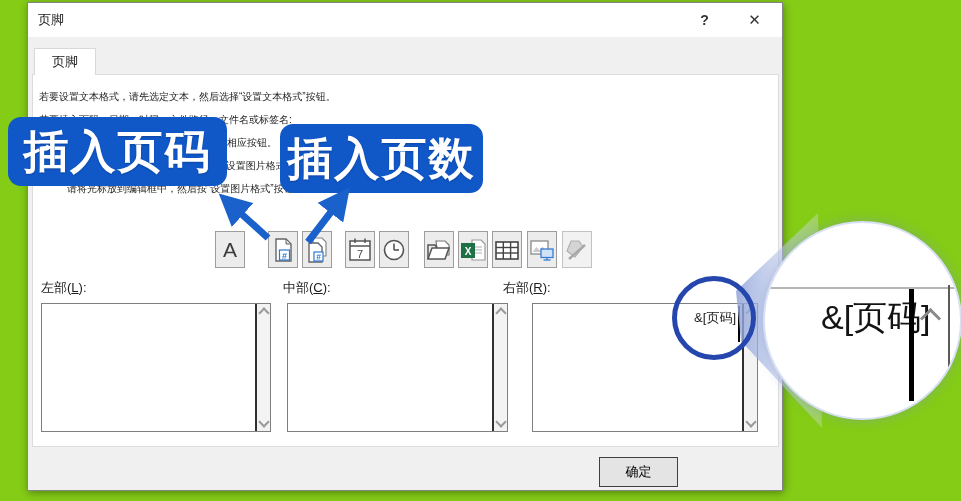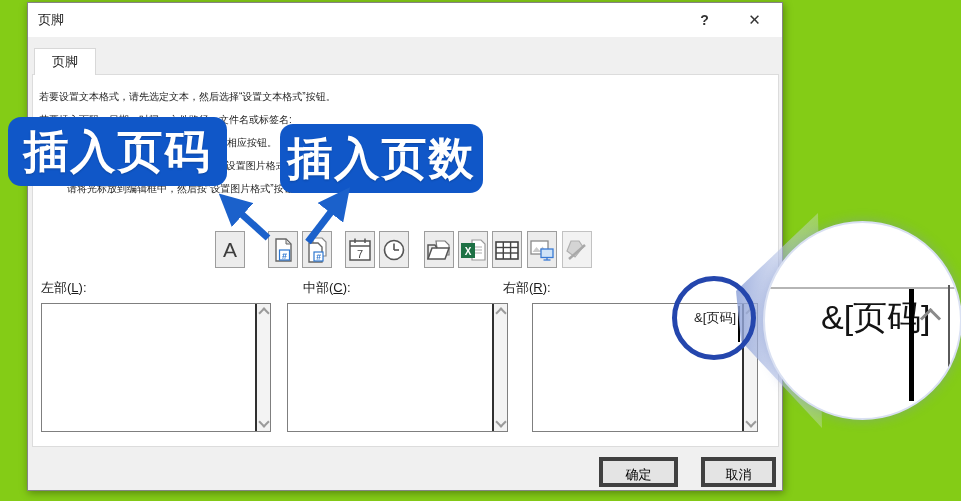--- a/index.html
+++ b/index.html
@@ -44,21 +44,21 @@
           border:1px solid #7f7f7f; }
   .scroll { position:absolute; right:0; top:0; width:15px; height:100%;
             background:#f3f3f3; border-left:2px solid #303030; }
   .chev { position:absolute; left:3px; width:8px; height:8px; }
   .chev-up   { top:5px;    border-left:2px solid #9a9a9a; border-top:2px solid #9a9a9a; transform:rotate(45deg); }
   .chev-down { bottom:5px; border-left:2px solid #9a9a9a; border-bottom:2px solid #9a9a9a; transform:rotate(-45deg); }
   .rval { position:absolute; right:21px; top:5px; font-size:13px; color:#222; }
   .rcaret { position:absolute; right:17px; top:2px; width:2px; height:36px; background:#000; }
 
   .btn { position:absolute; top:454px; height:30px; background:#e4e4e4;
-         border:4px solid #404040; font-size:13px; text-align:center; line-height:28px;
+         border:1px solid #404040; font-size:13px; text-align:center; line-height:28px;
          font-family:inherit; cursor:default; }
   .btn-ok { left:571px; width:79px; }
   .btn-cancel { left:673px; width:75px; }
 
   
   .callout { position:absolute; z-index:39; background:#1057c8; border-radius:13px;
              color:#fff; font-weight:bold; font-size:45px; letter-spacing:2px;
              display:flex; align-items:center; justify-content:center;
              text-shadow:0 1px 2px rgba(0,0,0,.2); }
   .c1 { left:8px;  top:117px; width:219px; height:69px; }
@@ -184,21 +184,21 @@
       </div>
 
       <div class="tool disabled" style="left:529px" aria-disabled="true">
         <svg width="28" height="26" viewBox="0 0 28 26">
           <path d="M8 4 l8 0 4 6 -8 10 -8 -6 z" fill="#d4d4d4" stroke="#b0b0b0" stroke-width="1.2"></path>
           <line x1="6" y1="22" x2="22" y2="8" stroke="#a8a8a8" stroke-width="2.4"></line>
         </svg>
       </div>
 
       <div class="flabel" style="left:8px"><span>左部(</span><u>L</u><span>):</span></div>
-      <div class="flabel" style="left:270px"><span>中部(</span><u>C</u><span>):</span></div>
+      <div class="flabel" style="left:250px"><span>中部(</span><u>C</u><span>):</span></div>
       <div class="flabel" style="left:470px"><span>右部(</span><u>R</u><span>):</span></div>
 
       <div class="fbox" style="left:8px; width:230px;">
         <div class="scroll">
           <span class="chev chev-up"></span>
           <span class="chev chev-down"></span>
         </div>
       </div>
 
       <div class="fbox" style="left:254px; width:221px;">
@@ -213,21 +213,20 @@
         <span class="rcaret"></span>
         <div class="scroll">
           <span class="chev chev-up"></span>
           <span class="chev chev-down"></span>
         </div>
       </div>
 
     </div>
 
     <button class="btn btn-ok">确定</button>
-    <button class="btn btn-cancel">取消</button>
   </div>
 
   <svg class="svg-overlay svg-beam" viewBox="0 0 961 501">
     <defs>
       <linearGradient id="beamGrad" x1="0" y1="0" x2="1" y2="0">
         <stop offset="0" stop-color="#8fa3d9" stop-opacity="0.85"></stop>
         <stop offset="1" stop-color="#dfe5f5" stop-opacity="0.30"></stop>
       </linearGradient>
     </defs>
     <polygon points="736,291 818,213 822,428 741,341" fill="url(#beamGrad)"></polygon>

